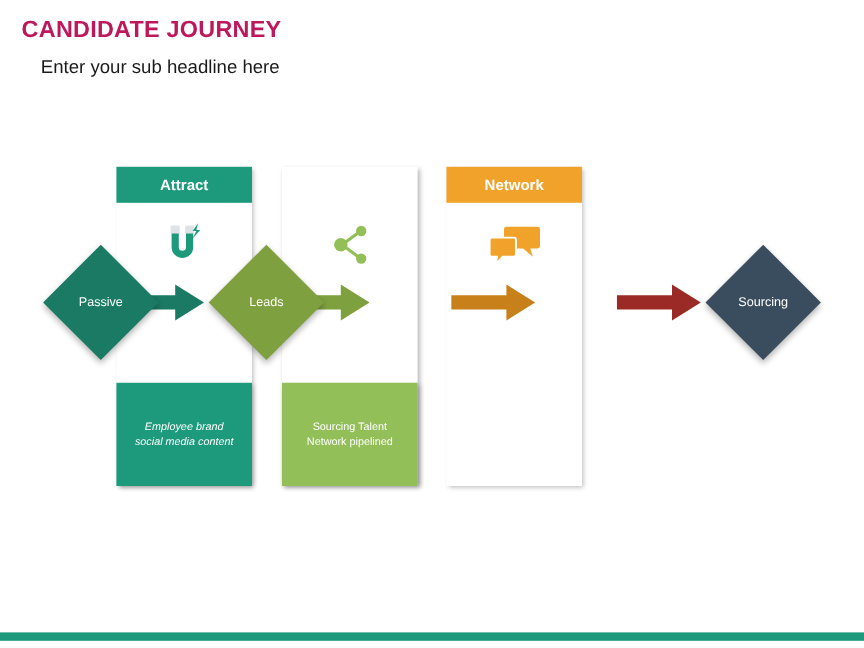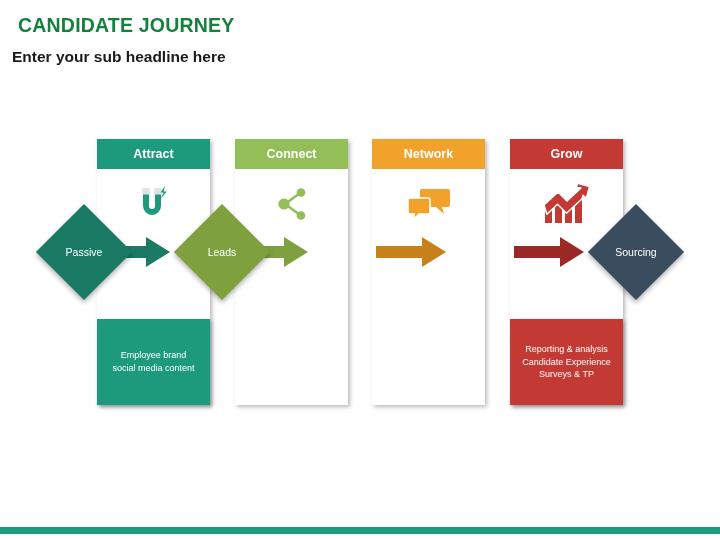--- a/index.html
+++ b/index.html
@@ -15,30 +15,30 @@
     position: relative;
   }
 
   
   .page-title {
     position: absolute;
     left: 18px;
     top: 14px;
     font-size: 19.5px;
     font-weight: bold;
-    color: #15803d;
+    color: #be185d;
     letter-spacing: 0.2px;
     white-space: nowrap;
   }
   .page-subtitle {
     position: absolute;
-    left: 12px;
+    left: 34px;
     top: 48px;
     font-size: 15.5px;
-    font-weight: bold;
+    font-weight: normal;
     color: #1a1a1a;
     white-space: nowrap;
   }
 
   
   .bottom-bar {
     position: absolute;
     left: 0;
     right: 0;
     top: 527px;
@@ -176,77 +176,57 @@
     <div class="col-icon">
 
       <svg class="icon-svg" width="34" height="40" viewBox="0 0 34 40">
         <path d="M6 10 v12 a9 9 0 0 0 18 0 v-12 h-6 v12 a3 3 0 0 1 -6 0 v-12 z" fill="#1d9a7c"></path>
         <rect x="5.2" y="4" width="7.6" height="6.5" rx="1" fill="#dfe3e6"></rect>
         <rect x="17.2" y="4" width="7.6" height="6.5" rx="1" fill="#dfe3e6"></rect>
         <path d="M28 2 l-4.4 6.6 h3 l-3.2 6.4 l6.4 -7.4 h-3.1 z" fill="#1d9a7c"></path>
       </svg>
     </div>
     <div class="col-detail" style="background:#1d9a7c;">
-      <span style="white-space:pre-line;">Employee brand
+      <span style="white-space:pre-line;font-style:italic;">Employee brand
 social media content</span>
     </div>
   </div>
 
   <div class="column" style="left:235px;">
     <div class="col-card"></div>
-    <div class="col-header" style="background:#93bf58;">
-      <span>Connect</span>
-    </div>
     <div class="col-icon">
 
       <svg class="icon-svg" width="38" height="40" viewBox="0 0 38 40">
         <line x1="12" y1="20" x2="27" y2="9" stroke="#93bf58" stroke-width="2.6"></line>
         <line x1="12" y1="20" x2="27" y2="31" stroke="#93bf58" stroke-width="2.6"></line>
         <circle cx="11" cy="20" r="5.6" fill="#93bf58"></circle>
         <circle cx="28" cy="8.5" r="4.3" fill="#93bf58"></circle>
         <circle cx="28" cy="31.5" r="4.3" fill="#93bf58"></circle>
       </svg>
     </div>
+    <div class="col-detail" style="background:#93bf58;">
+      <span style="white-space:pre-line;">Sourcing Talent
+Network pipelined</span>
+    </div>
   </div>
 
   <div class="column" style="left:372px;">
     <div class="col-card"></div>
     <div class="col-header" style="background:#f0a22b;">
       <span>Network</span>
     </div>
     <div class="col-icon">
 
       <svg class="icon-svg" width="44" height="38" viewBox="0 0 44 38">
         <path d="M15 4 h26 a2 2 0 0 1 2 2 v14 a2 2 0 0 1 -2 2 h-6 l2 7 l-8 -7 h-14 a2 2 0 0 1 -2 -2 v-14 a2 2 0 0 1 2 -2 z" fill="#f0a22b"></path>
         <path d="M3 13 h18 a2 2 0 0 1 2 2 v12 a2 2 0 0 1 -2 2 h-9 l-6 6 l1.2 -6 h-4.2 a2 2 0 0 1 -2 -2 v-12 a2 2 0 0 1 2 -2 z" fill="#f0a22b" stroke="#ffffff" stroke-width="1.6"></path>
       </svg>
     </div>
   </div>
 
-  <div class="column" style="left:510px;">
-    <div class="col-card"></div>
-    <div class="col-header" style="background:#c33a35;">
-      <span>Grow</span>
-    </div>
-    <div class="col-icon">
-
-      <svg class="icon-svg" width="50" height="42" viewBox="0 0 50 42">
-        <rect x="3" y="24" width="7" height="16" fill="#c33a35"></rect>
-        <rect x="13" y="18" width="7" height="22" fill="#c33a35"></rect>
-        <rect x="23" y="21" width="7" height="19" fill="#c33a35"></rect>
-        <rect x="33" y="14" width="7" height="26" fill="#c33a35"></rect>
-        <path d="M2 22 l14 -13 l9 9 l14 -13 l-4.5 -0.6 l1 -4.2 l12 3.4 l-3.2 11.8 l-3.4 -3 l-0.8 3.4 l-15.6 14.5 l-9 -9 l-10.6 10 z" fill="#c33a35" stroke="#ffffff" stroke-width="1.5" stroke-linejoin="round"></path>
-      </svg>
-    </div>
-    <div class="col-detail" style="background:#c33a35;">
-      <span style="white-space:pre-line;">Reporting &amp; analysis
-Candidate Experience
-Surveys &amp; TP</span>
-    </div>
-  </div>
 
   <div class="arrow" style="left:100px;">
     <svg viewBox="0 0 70 32">
       <path d="M0 10 h46 v-9 l24 15 l-24 15 v-9 h-46 z" fill="#1a7a63"></path>
     </svg>
   </div>
   <div class="arrow" style="left:238px;">
     <svg viewBox="0 0 70 32">
       <path d="M0 10 h46 v-9 l24 15 l-24 15 v-9 h-46 z" fill="#7fa03f"></path>
     </svg>

